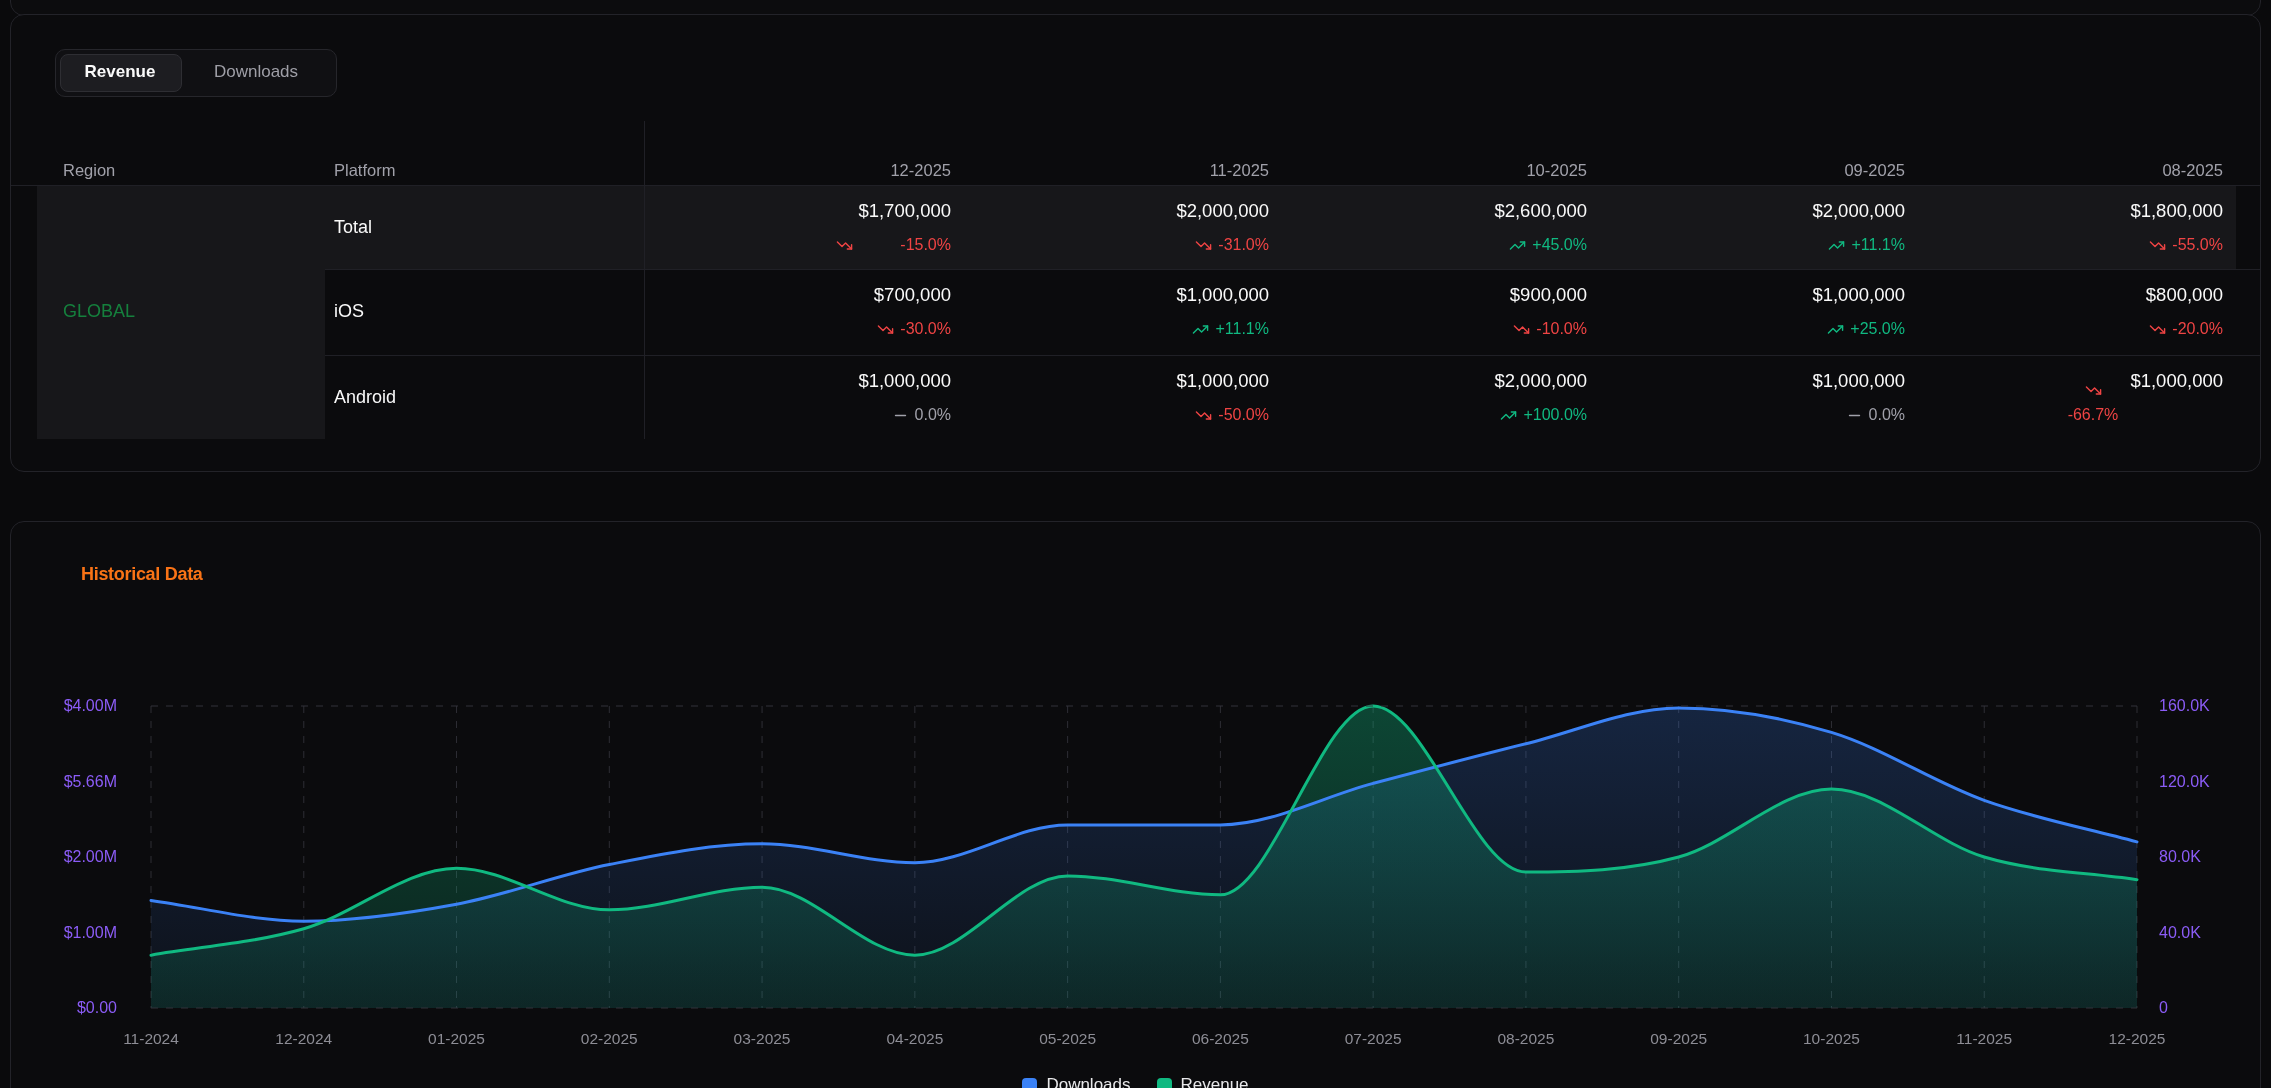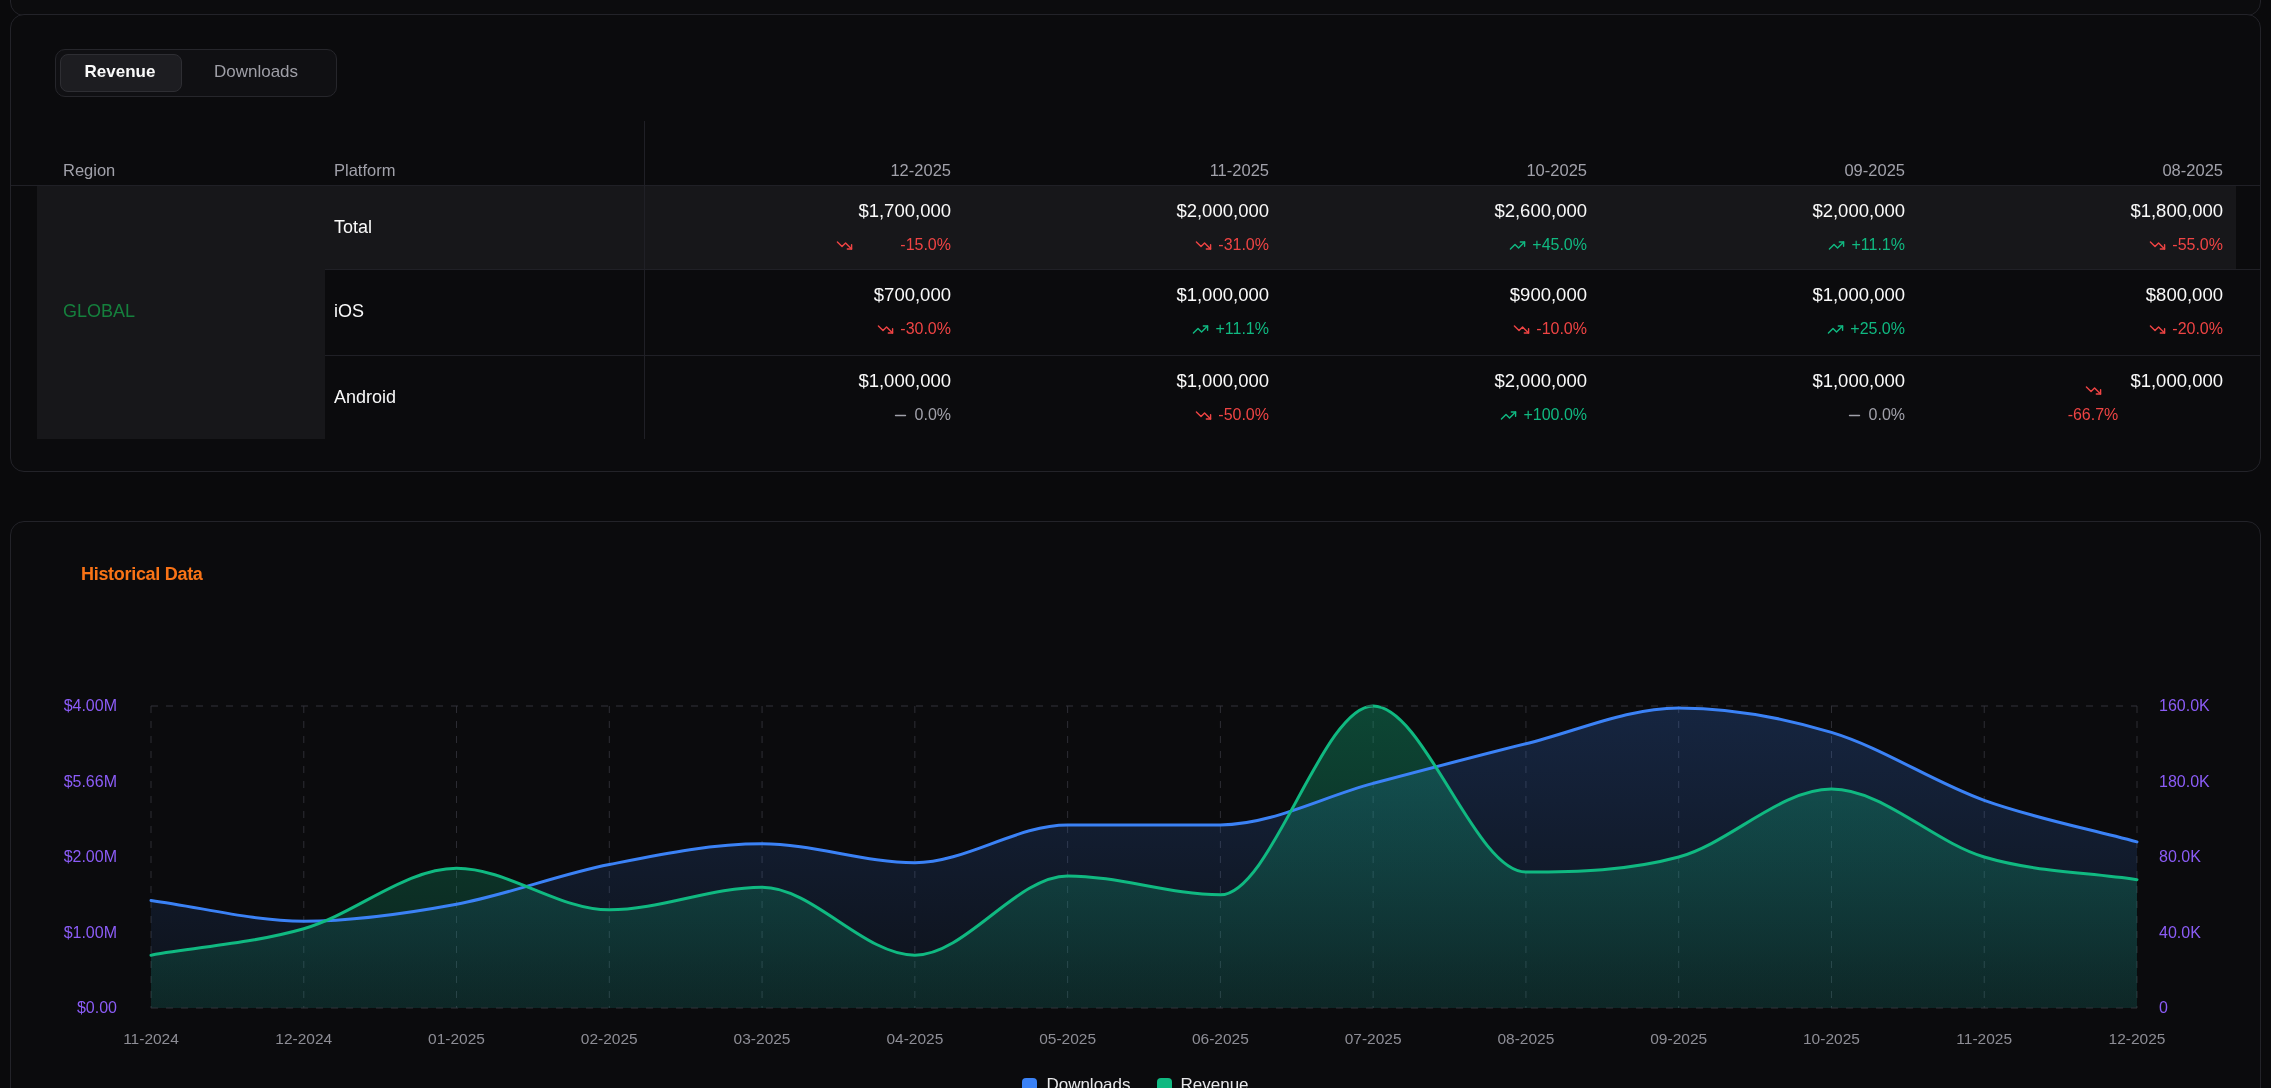--- a/index.html
+++ b/index.html
@@ -220,21 +220,21 @@
 
   <div id="left-ticks">
       <div class="abs tick tick-left" style="top: 175px;">$4.00M</div>
       <div class="abs tick tick-left" style="top: 250.5px;">$5.66M</div>
       <div class="abs tick tick-left" style="top: 326px;">$2.00M</div>
       <div class="abs tick tick-left" style="top: 401.5px;">$1.00M</div>
       <div class="abs tick tick-left" style="top: 477px;">$0.00</div>
     </div>
   <div id="right-ticks">
       <div class="abs tick tick-right" style="top: 175px;">160.0K</div>
-      <div class="abs tick tick-right" style="top: 250.5px;">180.0K</div>
+      <div class="abs tick tick-right" style="top: 250.5px;">120.0K</div>
       <div class="abs tick tick-right" style="top: 326px;">80.0K</div>
       <div class="abs tick tick-right" style="top: 401.5px;">40.0K</div>
       <div class="abs tick tick-right" style="top: 477px;">0</div>
     </div>
   <div id="x-labels">
       <div class="abs xlabel" style="left: 80px;">11-2024</div>
       <div class="abs xlabel" style="left: 232.769px;">12-2024</div>
       <div class="abs xlabel" style="left: 385.538px;">01-2025</div>
       <div class="abs xlabel" style="left: 538.308px;">02-2025</div>
       <div class="abs xlabel" style="left: 691.077px;">03-2025</div>

